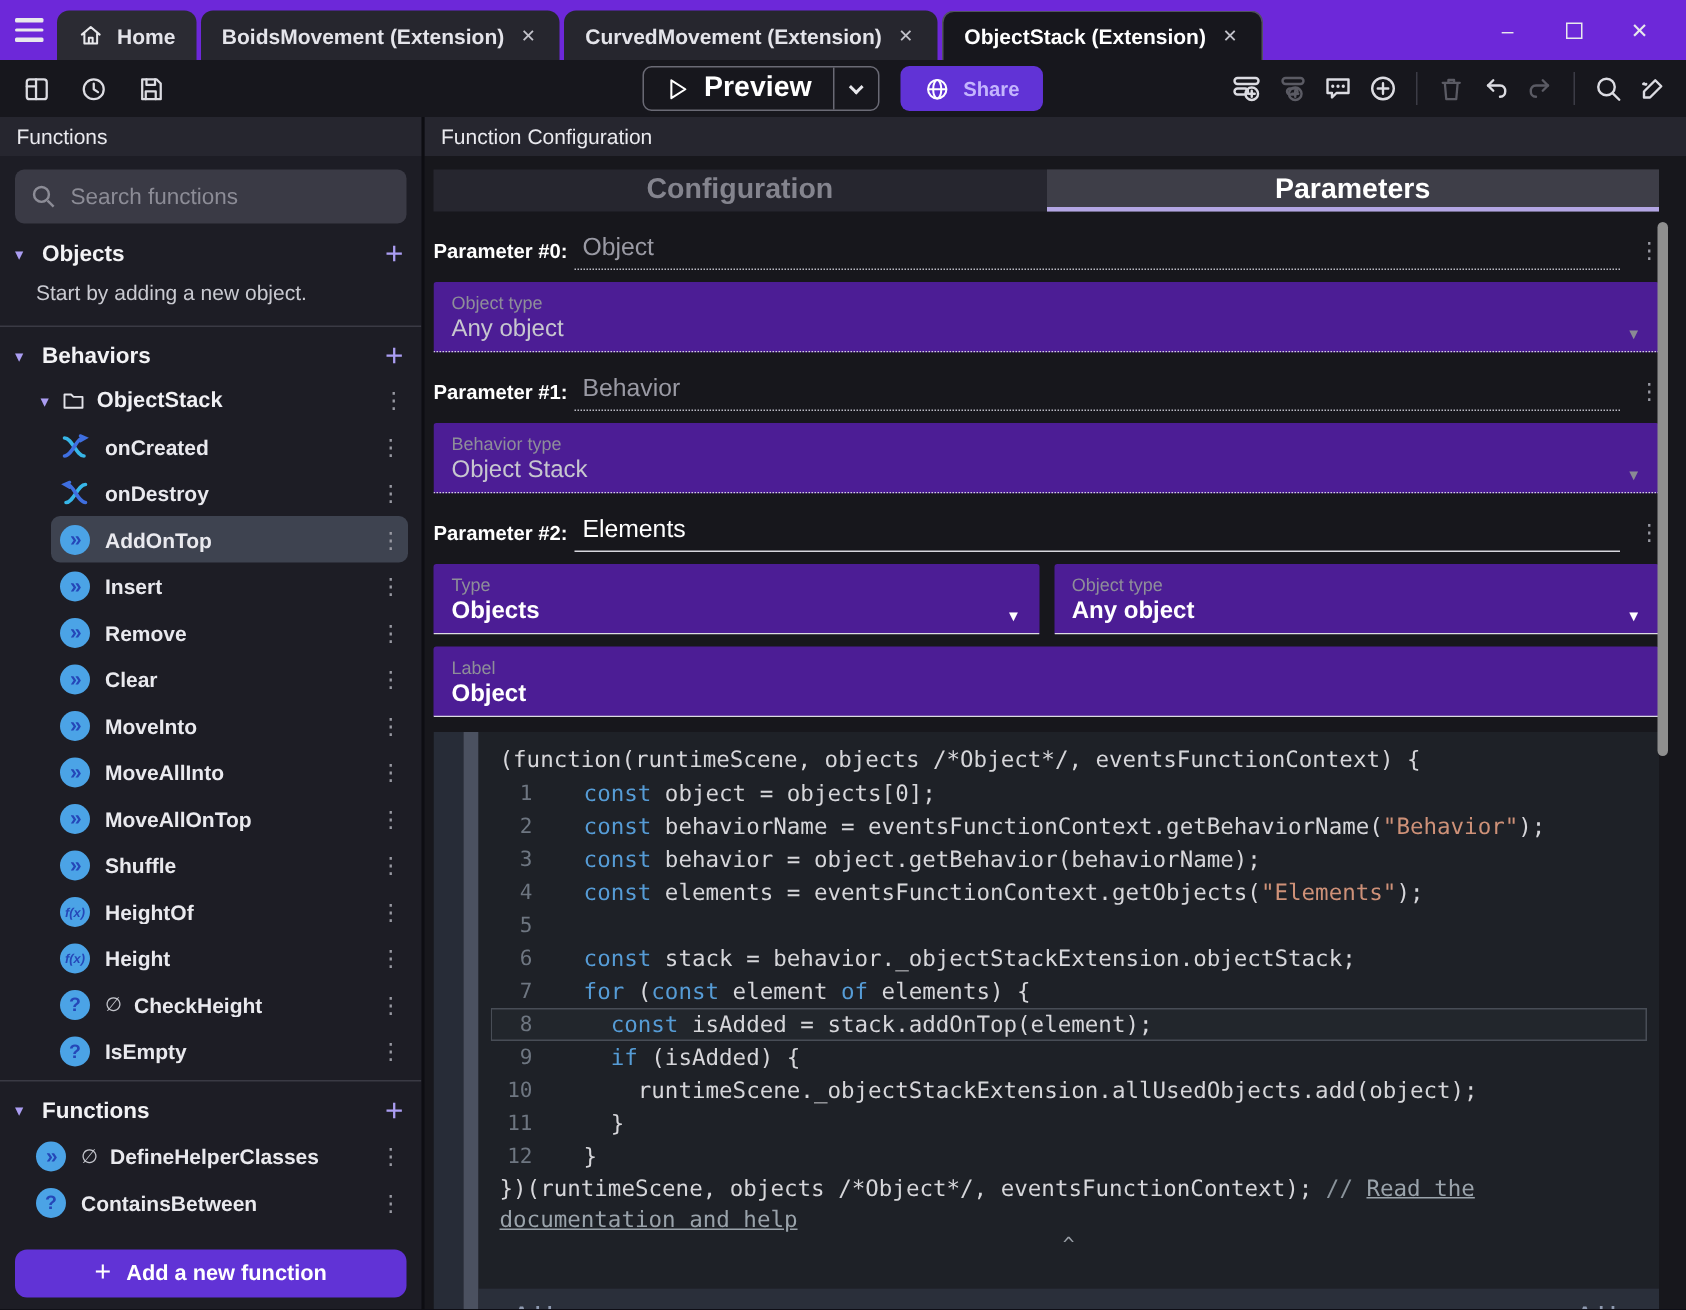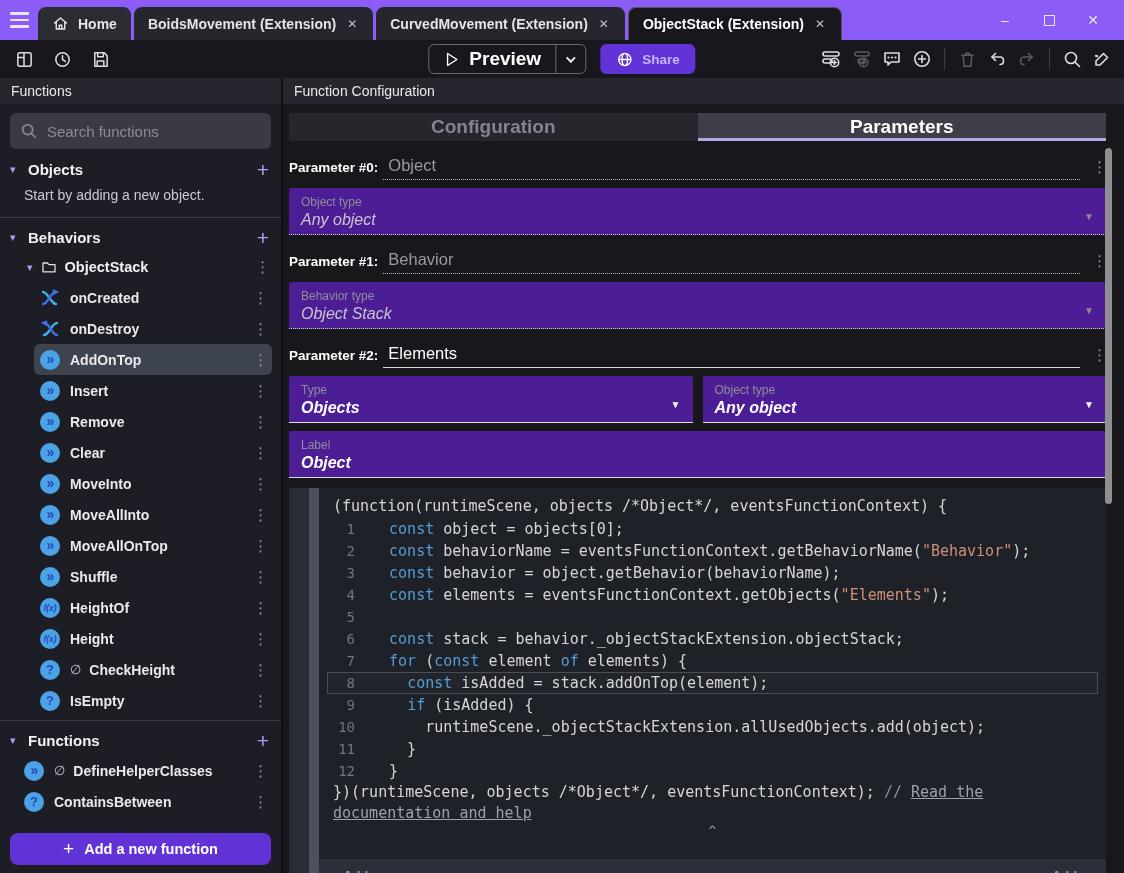--- a/index.html
+++ b/index.html
@@ -1,21 +1,21 @@
 <!DOCTYPE html>
 <html style="--accent: #6133d6; --tab-underline: #b3a6e4; --selected: #3e4350; --kw: #569cd6; --str: #ce9178;"><head>
 <meta charset="utf-8">
 <style>
   * { margin:0; padding:0; box-sizing:border-box; }
   html,body { width:1124px; height:873px; overflow:hidden; background:#0d0d12;
     font-family:"Liberation Sans", sans-serif; -webkit-font-smoothing:antialiased; }
   .app { width:1124px; height:873px; display:flex; flex-direction:column; }
 
   
-  .titlebar { height:40px; background:#8b5cf6; display:flex; align-items:flex-end; position:relative; }
+  .titlebar { height:40px; background:#6d28d9; display:flex; align-items:flex-end; position:relative; }
   .hamburger { width:38px; height:40px; display:flex; flex-direction:column; justify-content:center; gap:4px; padding-left:10px; cursor:pointer; }
   .hamburger i { width:19px; height:2.5px; background:#e8e8ec; border-radius:1px; display:block; }
   .tabs { display:flex; align-items:flex-end; height:40px; }
   .tab { height:33px; display:flex; align-items:center; gap:9px; padding:0 14px; margin-right:3px;
     background:#26262e; border-radius:8px 8px 0 0; color:#e4e4ea; font-size:14px; font-weight:bold; white-space:nowrap; }
   .tab.home { background:#2b2b33; }
   .tab.active { background:#17171d; border:1px solid #52525e; border-bottom:none; color:#ffffff; }
   .tab .close { color:#c2c2ca; font-size:12px; font-weight:normal; padding:2px 2px; cursor:pointer; }
   .tab svg { display:block; }
   .wincontrols { position:absolute; right:0; top:0; height:40px; display:flex; align-items:center; gap:14px; padding-right:16px; }
@@ -83,21 +83,21 @@
   .prow .plabel { color:#fff; font-size:13.5px; font-weight:bold; padding-bottom:5px; white-space:nowrap; }
   .prow .pname { flex:1; margin-left:5px; padding:0 0 4px 5px; font-size:16.5px; }
   .prow .pname.muted { color:#9a9aa4; border-bottom:1px dotted #b9b9c2; }
   .prow .pname.edited { color:#fff; border-bottom:1px solid #d8d8de; }
   .prow .dots { margin-left:12px; padding-bottom:4px; }
   .fields { display:flex; gap:10px; margin-top:8px; }
   .field { background:#4c1d95; border-radius:2px 2px 0 0; padding:7px 12px 6px 12px; height:47px; flex:1; cursor:pointer; }
   .field.dotted { border-bottom:1px dotted #d2d2da; }
   .field.solid { border-bottom:1px solid #dcdce2; }
   .field .flab { font-size:12px; color:#8e8e99; }
-  .field .fval-row { display:flex; align-items:flex-start; margin-top:2px;font-style:italic; }
+  .field .fval-row { display:flex; align-items:flex-end; margin-top:2px; }
   .field .fval { flex:1; font-size:16px; color:#c7c7cf; white-space:nowrap; }
   .field .fval.strong { color:#fff; font-weight:bold; }
   .field .arrow { font-size:10px; color:#8a8a94; }
   .field .arrow.strong { color:#fff; }
 
   
   .codewrap { flex:1; display:flex; margin:10px 18px 0 6px; overflow:hidden; }
   .ev-margin { width:20px; background:#272c37; flex:none; }
   .ev-strip { width:10px; background:#4b5160; flex:none; }
   .ev-right { flex:1; display:flex; flex-direction:column; overflow:hidden; }

